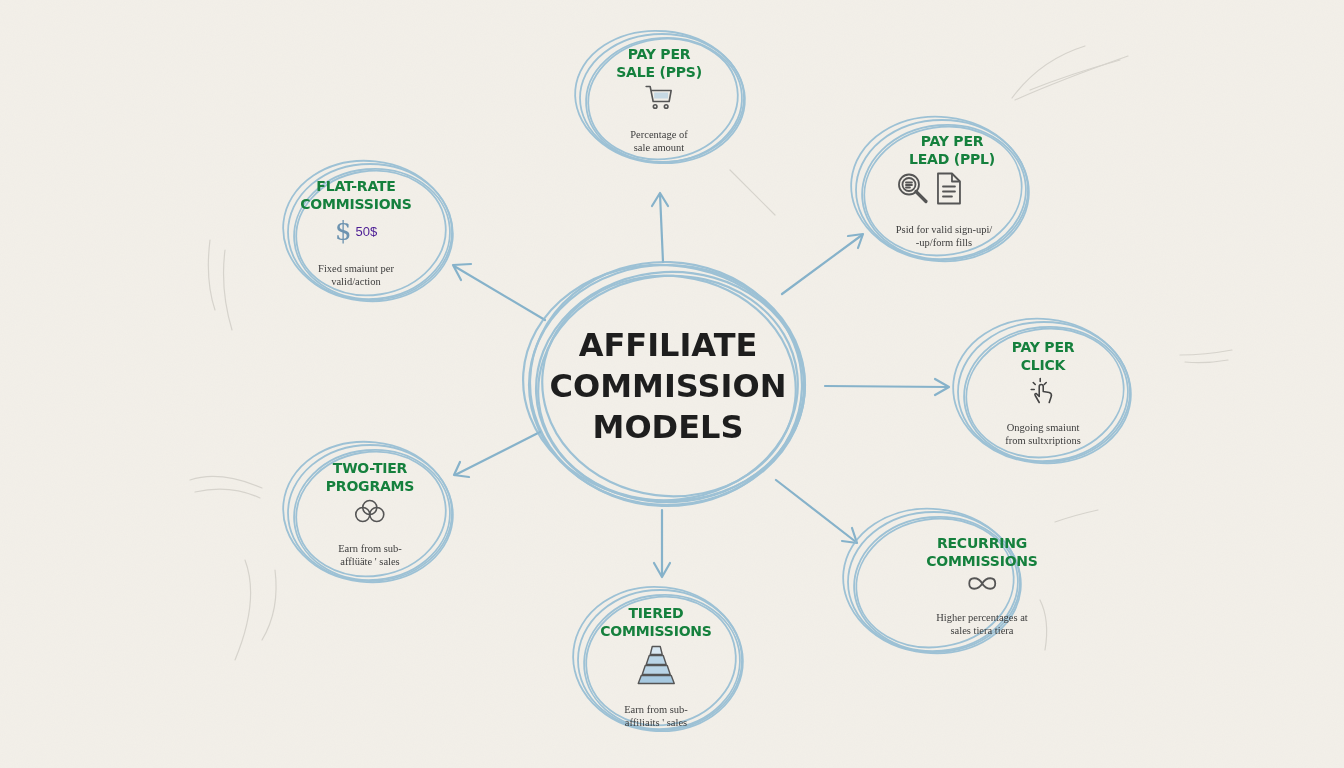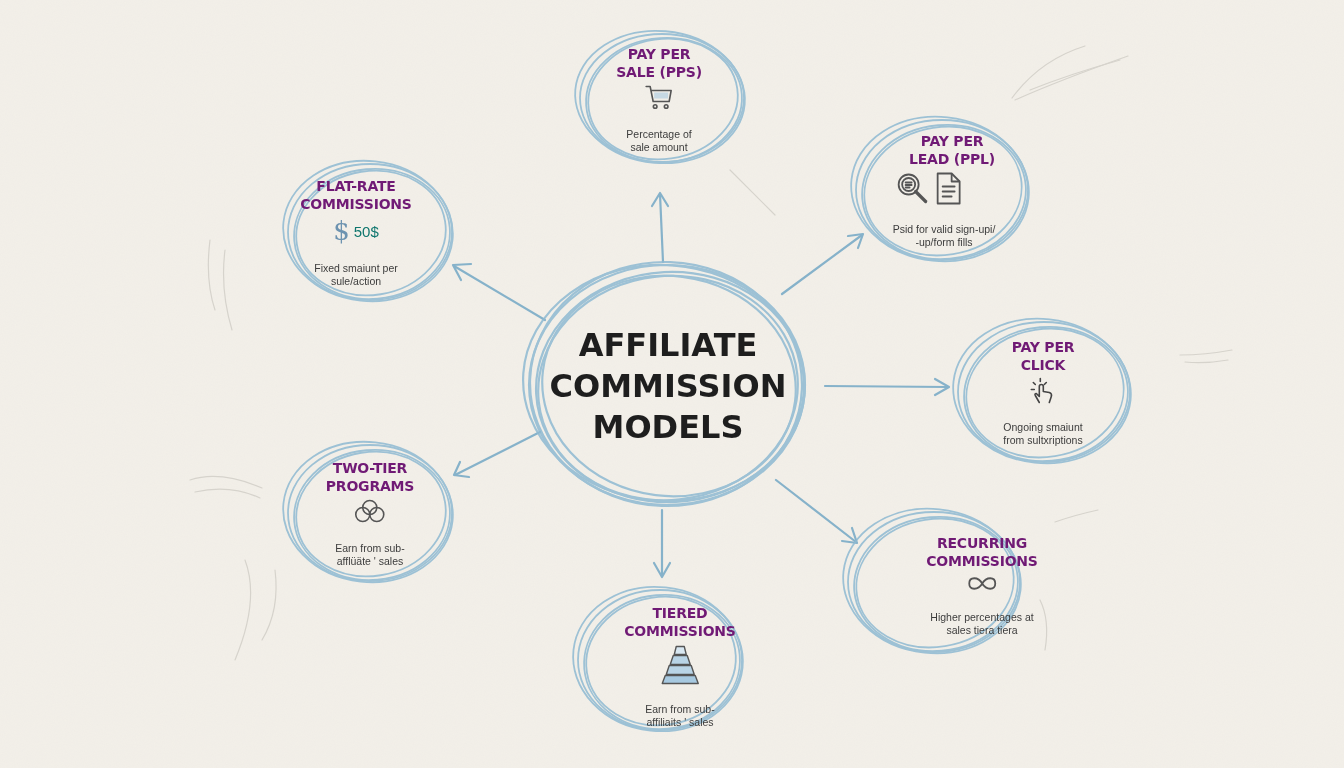--- a/index.html
+++ b/index.html
@@ -9,33 +9,33 @@
     font-family:"Liberation Sans", "DejaVu Sans", sans-serif;
   }
   #canvas { position:absolute; left:0; top:0; width:1344px; height:768px; }
   .node {
     position:absolute; transform:translate(-50%,-50%);
     display:flex; flex-direction:column; align-items:center; justify-content:center;
     text-align:center; color:#222;
   }
   .node .title {
     font-family:"DejaVu Sans", sans-serif; font-weight:bold;
-    font-size:14px; line-height:18px; color:#701a75; letter-spacing:-0.2px;
+    font-size:14px; line-height:18px; color:#15803d; letter-spacing:-0.2px;
     white-space:pre-line;
   }
   .node .desc {
-    font-size:10.5px; line-height:13px; color:#3c3c3c; white-space:pre-line; margin-top:14px;
+    font-size:10.5px; line-height:13px; color:#3c3c3c; white-space:pre-line; margin-top:14px;font-family:Liberation Serif, serif;
   }
   .node .icon { margin:3px 0 2px; height:28px; display:flex; align-items:center; justify-content:center; gap:4px; }
   .center .title {
     font-size:32px; line-height:41px; color:#1e1e1e; letter-spacing:0px;
   }
   .dollar-row { display:flex; align-items:center; gap:6px; }
   .dollar { font-size:26px; color:#6d93b0; font-family:"DejaVu Serif", serif; }
-  .amount { font-size:15px; color:#0f766e; }
+  .amount { font-size:13px; color:#4c1d95; }
 </style>
 </head>
 <body>
 
 <svg id="canvas" viewBox="0 0 1344 768" xmlns="http://www.w3.org/2000/svg">
   <defs>
     <filter id="paper" x="0" y="0" width="100%" height="100%">
       <feTurbulence type="fractalNoise" baseFrequency="0.9" numOctaves="2" seed="3" result="n"></feTurbulence>
       <feColorMatrix type="matrix" values="0 0 0 0 0.55  0 0 0 0 0.5  0 0 0 0 0.42  0 0 0 0.05 0"></feColorMatrix>
     </filter>
@@ -204,21 +204,21 @@
 COMMISSIONS</div>
   <div class="icon" style="height:22px;">
     <svg width="34" height="20" viewBox="0 0 34 20" fill="none" stroke="#555" stroke-width="1.8">
       <path d="M17 10 C13 3 4 3 4 10 C4 17 13 17 17 10 C21 3 30 3 30 10 C30 17 21 17 17 10 Z"></path>
     </svg>
   </div>
   <div class="desc">Higher percentages at
 sales tiera tiera</div>
 </div>
 
-<div class="node" style="left:680px; top:666px;">
+<div class="node" style="left:656px; top:666px;">
   <div class="title">TIERED
 COMMISSIONS</div>
   <div class="icon" style="height:44px;">
     <svg width="48" height="44" viewBox="0 0 48 44" stroke="#555" stroke-width="1.4" stroke-linejoin="round">
       <path d="M20 4 H28 L30 12 H18 Z" fill="#d8e7f1"></path>
       <path d="M17 13 H31 L34 22 H14 Z" fill="#b9d4e6"></path>
       <path d="M13 23 H35 L38 32 H10 Z" fill="#b9d4e6"></path>
       <path d="M9 33 H39 L42 41 H6 Z" fill="#a7c9e0"></path>
     </svg>
   </div>
@@ -241,14 +241,14 @@
 </div>
 
 <div class="node" style="left:356px; top:232px;">
   <div class="title">FLAT-RATE
 COMMISSIONS</div>
   <div class="icon dollar-row" style="height:30px;">
     <span class="dollar">$</span>
     <span class="amount">50$</span>
   </div>
   <div class="desc">Fixed smaiunt per
-sule/action</div>
+valid/action</div>
 </div>
 
 </body></html>

